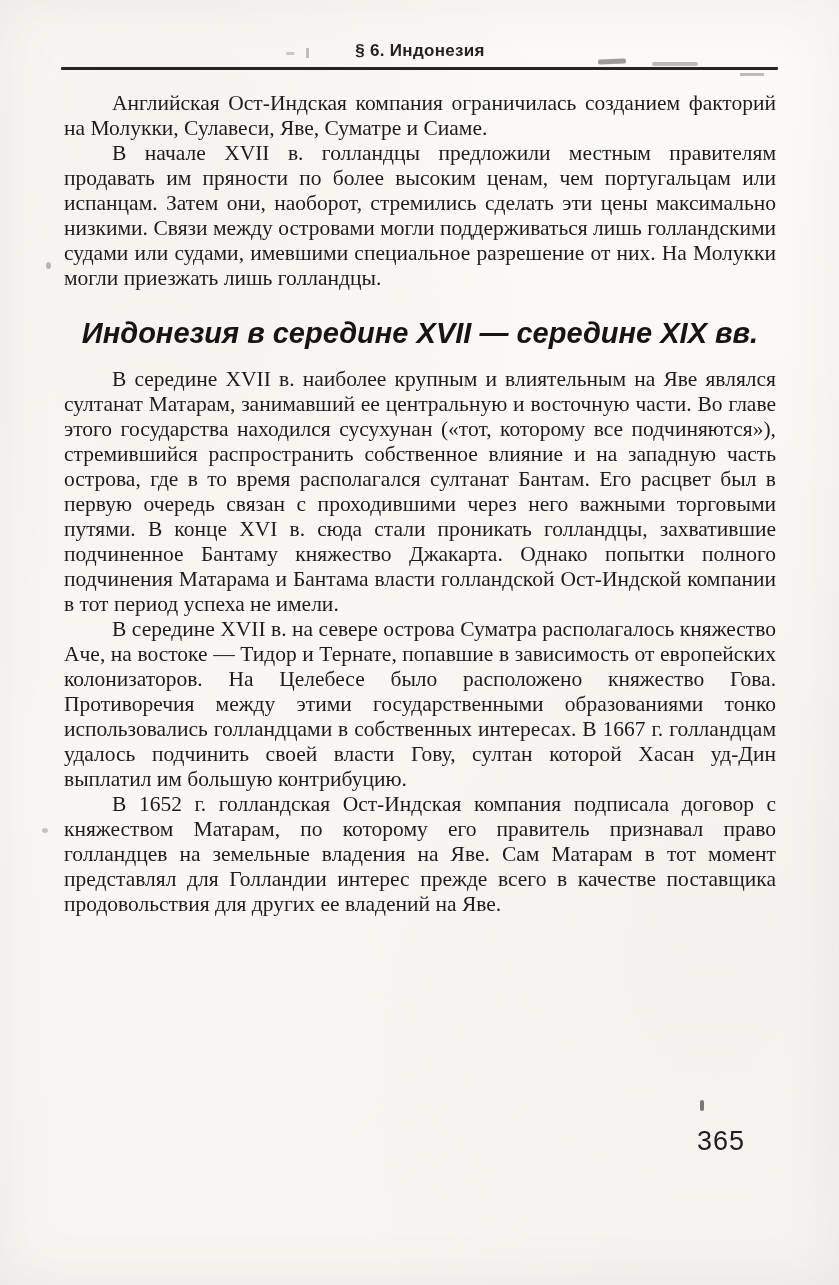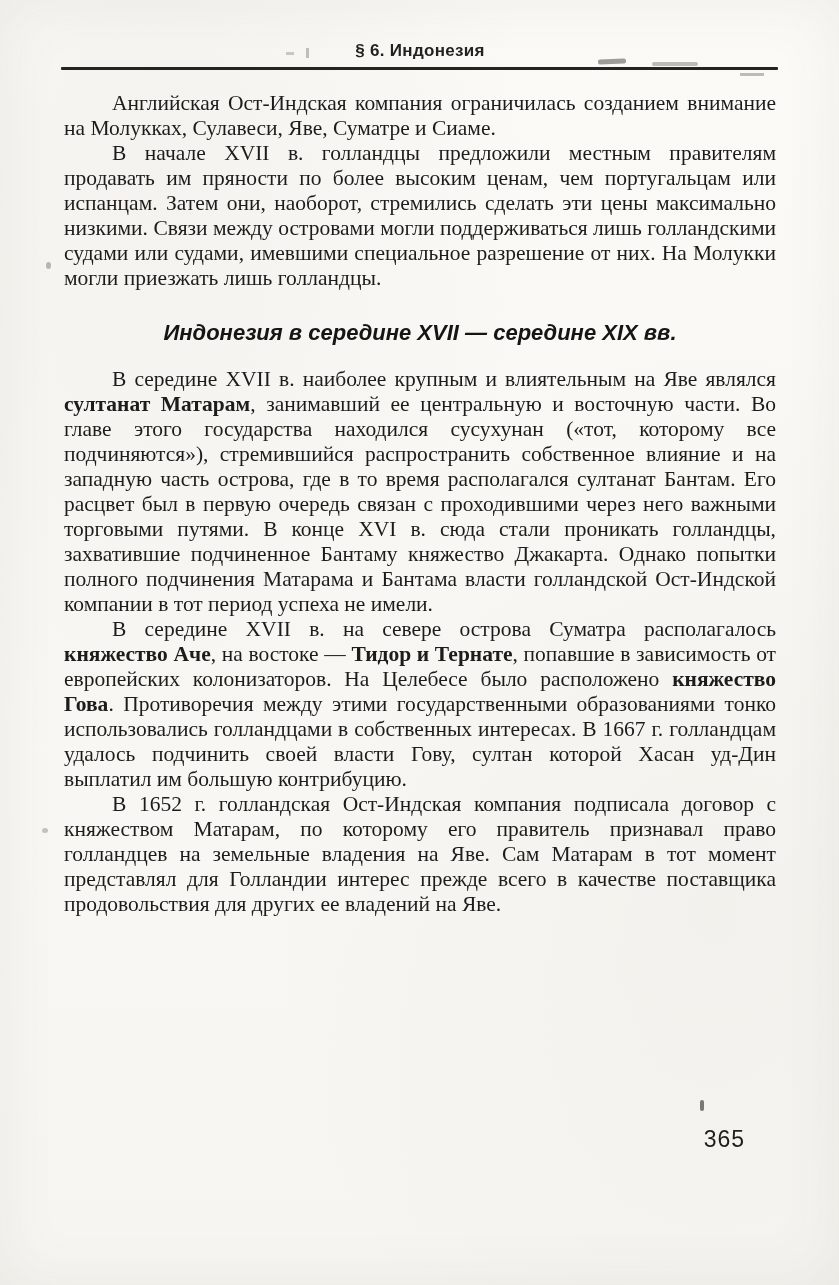--- a/index.html
+++ b/index.html
@@ -53,37 +53,37 @@
     color: var(--ink, #1e1c1a);
   }
   .body-paragraph {
     margin: 0;
     text-indent: 48px;
   }
   .section-heading {
     font-family: "Liberation Sans", sans-serif;
     font-weight: 700;
     font-style: italic;
-    font-size: 22px;
+    font-size: 29px;
     line-height: 30px;
     text-align: center;
     text-indent: 0;
     margin: 27px 0 19px 0;
     color: #171513;
   }
-  .run-bold { font-weight: 700; }
+  .run-bold { font-weight: 400; }
   .run-italic { }
   .page-number {
     position: absolute;
     top: 1126px;
     left: 62px;
     width: 683px;
     text-align: right;
     font-family: "Liberation Sans", sans-serif;
-    font-size: 23px;
+    font-size: 27px;
     font-weight: 400;
     letter-spacing: 1px;
     color: #201e1c;
   }
   
   .artifact { position: absolute; pointer-events: none; }
   .a1 { top: 59px; left: 598px; width: 28px; height: 5px; background: rgba(45,42,40,0.45); transform: rotate(-2deg); border-radius: 2px; }
   .a2 { top: 62px; left: 652px; width: 46px; height: 4px; background: rgba(45,42,40,0.30); border-radius: 2px; }
   .a3 { top: 48px; left: 306px; width: 3px; height: 10px; background: rgba(60,58,55,0.30); }
   .a4 { top: 52px; left: 286px; width: 8px; height: 3px; background: rgba(60,58,55,0.25); }
@@ -102,21 +102,21 @@
   <span class="artifact a1"></span>
   <span class="artifact a2"></span>
   <span class="artifact a3"></span>
   <span class="artifact a4"></span>
   <span class="artifact a5"></span>
   <span class="artifact a6"></span>
   <span class="artifact a7"></span>
   <span class="artifact a8"></span>
 
   <div class="text-column">
-      <p class="body-paragraph"><span>Английская Ост-Индская компания ограничилась созданием внимание на Молукках, Сулавеси, Яве, Суматре и Сиаме.</span></p>
+      <p class="body-paragraph"><span>Английская Ост-Индская компания ограничилась созданием факторий на Молукки, Сулавеси, Яве, Суматре и Сиаме.</span></p>
       <p class="body-paragraph"><span>В начале XVII в. голландцы предложили местным правителям продавать им пряности по более высоким ценам, чем португальцам или испанцам. Затем они, наоборот, стремились сделать эти цены максимально низкими. Связи между островами могли поддерживаться лишь голландскими судами или судами, имевшими специальное разрешение от них. На Молукки могли приезжать лишь голландцы.</span></p>
       <h2 class="section-heading"><span>Индонезия в середине XVII — середине XIX вв.</span></h2>
       <p class="body-paragraph"><span>В середине XVII в. наиболее крупным и влиятельным на Яве являлся </span><span class="run-bold">султанат Матарам</span><span>, занимавший ее центральную и восточную части. Во главе этого государства находился </span><span class="run-italic">сусухунан</span><span> («тот, которому все подчиняются»), стремившийся распространить собственное влияние и на западную часть острова, где в то время располагался султанат Бантам. Его расцвет был в первую очередь связан с проходившими через него важными торговыми путями. В конце XVI в. сюда стали проникать голландцы, захватившие подчиненное Бантаму княжество Джакарта. Однако попытки полного подчинения Матарама и Бантама власти голландской Ост-Индской компании в тот период успеха не имели.</span></p>
       <p class="body-paragraph"><span>В середине XVII в. на севере острова Суматра располагалось </span><span class="run-bold">княжество Аче</span><span>, на востоке — </span><span class="run-bold">Тидор и Тернате</span><span>, попавшие в зависимость от европейских колонизаторов. На Целебесе было расположено </span><span class="run-bold">княжество Гова</span><span>. Противоречия между этими государственными образованиями тонко использовались голландцами в собственных интересах. В 1667 г. голландцам удалось подчинить своей власти Гову, султан которой Хасан уд-Дин выплатил им большую контрибуцию.</span></p>
       <p class="body-paragraph"><span>В 1652 г. голландская Ост-Индская компания подписала договор с княжеством Матарам, по которому его правитель признавал право голландцев на земельные владения на Яве. Сам Матарам в тот момент представлял для Голландии интерес прежде всего в качестве поставщика продовольствия для других ее владений на Яве.</span></p>
     </div>
 
   <div class="page-number">365</div>
 </div>
 

